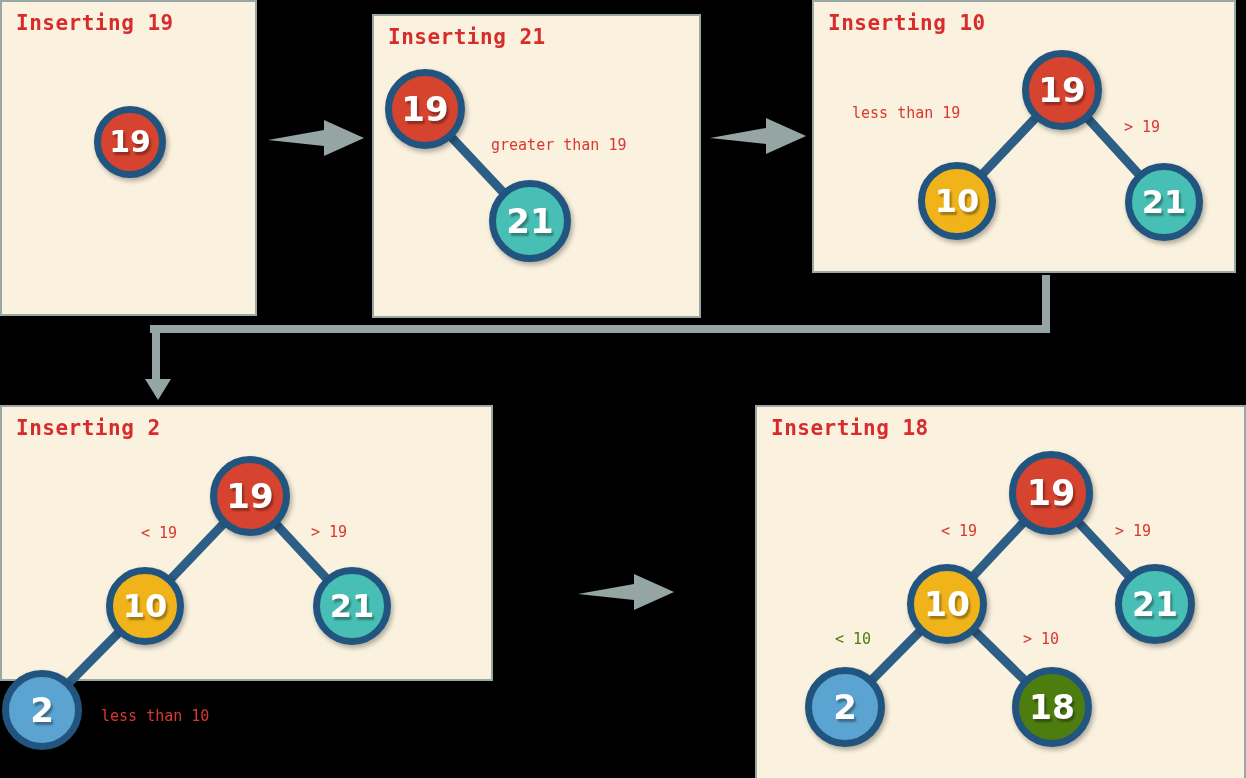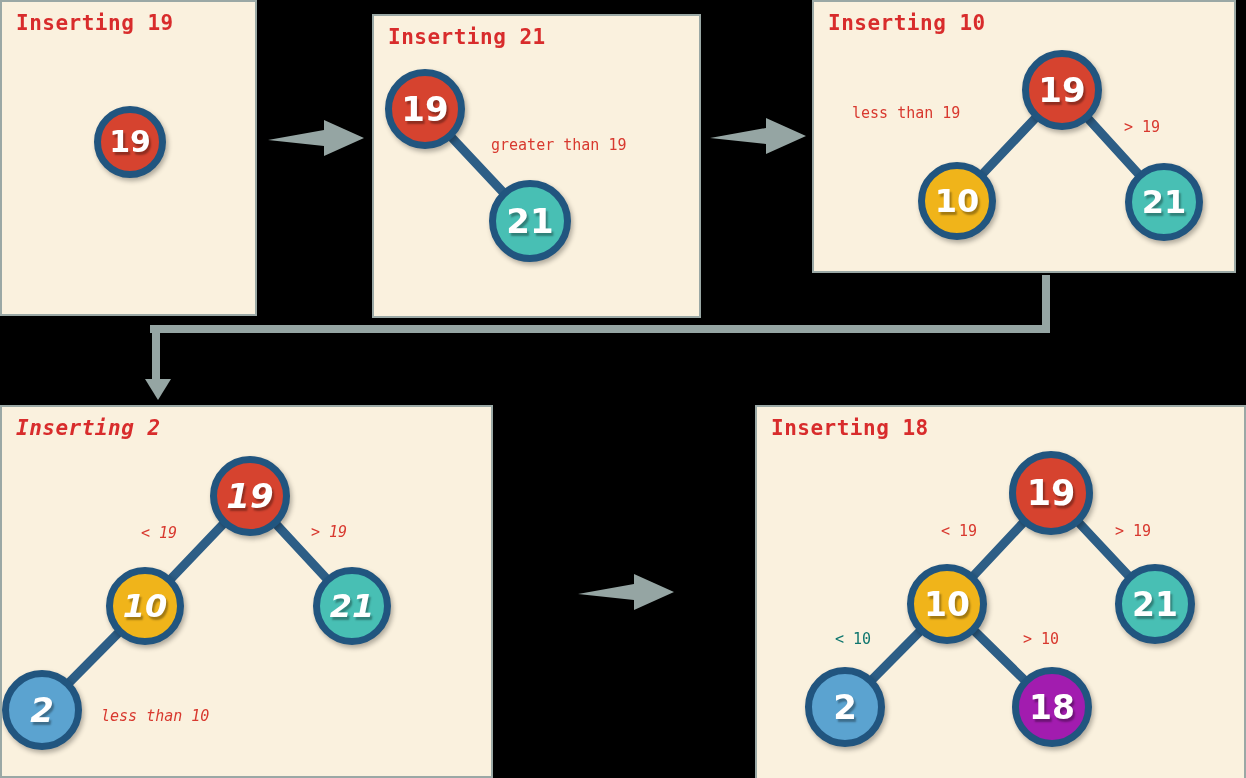--- a/index.html
+++ b/index.html
@@ -69,21 +69,21 @@
         <div class="node" style="width: 78px; height: 78px; left: 104px; top: 160px; background: rgb(240, 180, 26); border-color: rgb(33, 85, 127);">
           <span style="font-size: 32px;">10</span>
         </div>
         <div class="node" style="width: 78px; height: 78px; left: 311px; top: 161px; background: rgb(72, 191, 180); border-color: rgb(33, 85, 127);">
           <span style="font-size: 32px;">21</span>
         </div>
         <div class="elabel" style="left: 22px; top: 102px; color: rgb(216, 57, 47); margin-left: 16px;">less than 19</div>
         <div class="elabel" style="left: 310px; top: 116px; color: rgb(216, 57, 47);">&gt; 19</div>
       </div>
     </div>
-    <div class="panel" style="left: 0px; top: 405px; width: 493px; height: 373px; font-style: italic;">
+    <div class="panel" style="left: 0px; top: 405px; width: 493px; height: 276px;">
       <div class="panel-title">Inserting 2</div>
       <div class="tree" style="position: absolute; left: 0px; top: 0px; width: 493px; height: 373px; overflow: hidden;">
         <svg width="493" height="373">
           <line x1="248" y1="89" x2="143" y2="199" stroke="#2D5E86" stroke-width="9" stroke-linecap="round"></line>
           <line x1="248" y1="89" x2="350" y2="199" stroke="#2D5E86" stroke-width="9" stroke-linecap="round"></line>
           <line x1="143" y1="199" x2="40" y2="303" stroke="#2D5E86" stroke-width="9" stroke-linecap="round"></line>
         </svg>
         <div class="node" style="width: 80px; height: 80px; left: 208px; top: 49px; background: rgb(214, 67, 47); border-color: rgb(33, 85, 127);">
           <span style="font-size: 34px;">19</span>
         </div>
@@ -115,26 +115,26 @@
         </div>
         <div class="node" style="width: 80px; height: 80px; left: 150px; top: 157px; background: rgb(240, 180, 26); border-color: rgb(33, 85, 127);">
           <span style="font-size: 33px;">10</span>
         </div>
         <div class="node" style="width: 80px; height: 80px; left: 358px; top: 157px; background: rgb(72, 191, 180); border-color: rgb(33, 85, 127);">
           <span style="font-size: 33px;">21</span>
         </div>
         <div class="node" style="width: 80px; height: 80px; left: 48px; top: 260px; background: rgb(91, 163, 208); border-color: rgb(33, 85, 127);">
           <span style="font-size: 34px;">2</span>
         </div>
-        <div class="node" style="width: 80px; height: 80px; left: 255px; top: 260px; background: #a21caf; border-color: rgb(33, 85, 127);">
+        <div class="node" style="width: 80px; height: 80px; left: 255px; top: 260px; background: #4d7c0f; border-color: rgb(33, 85, 127);">
           <span style="font-size: 33px;">18</span>
         </div>
         <div class="elabel" style="left: 184px; top: 115px; color: rgb(216, 57, 47);">&lt; 19</div>
         <div class="elabel" style="left: 358px; top: 115px; color: rgb(216, 57, 47);">&gt; 19</div>
-        <div class="elabel" style="left: 78px; top: 223px; color: #0f766e;">&lt; 10</div>
+        <div class="elabel" style="left: 78px; top: 223px; color: #4d7c0f;">&lt; 10</div>
         <div class="elabel" style="left: 266px; top: 223px; color: rgb(216, 57, 47);">&gt; 10</div>
       </div>
     </div>
     <div class="conn" style="left: 268px; top: 118px; width: 96px; height: 40px;">
       <svg width="96" height="40">
         <path d="M0,22 L56,12 L56,2 L96,20 L56,38 L56,28 Z" fill="#95A5A3"></path>
       </svg>
     </div>
     <div class="conn" style="left: 710px; top: 116px; width: 96px; height: 40px;">
       <svg width="96" height="40">

